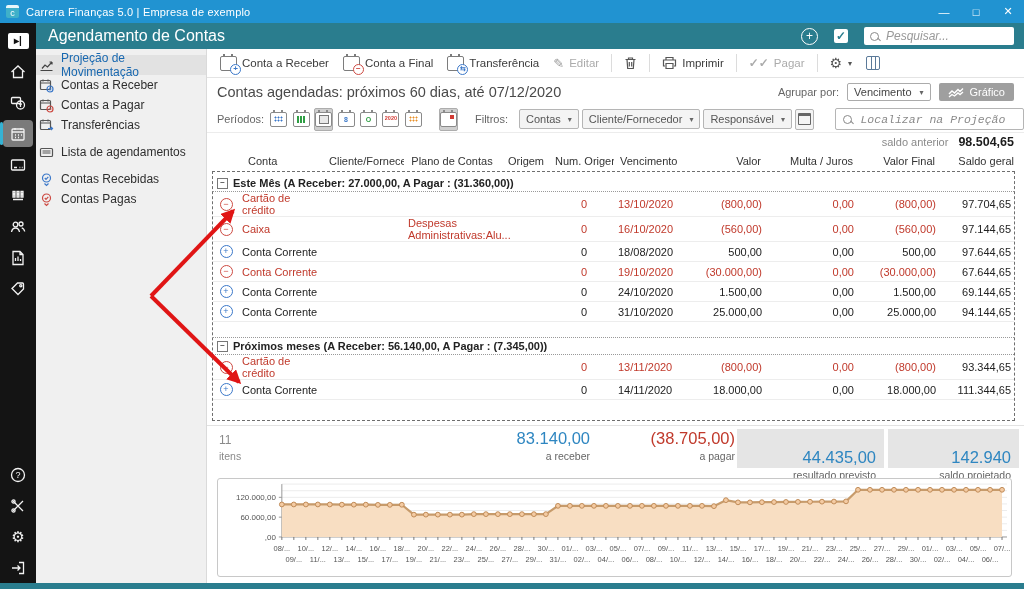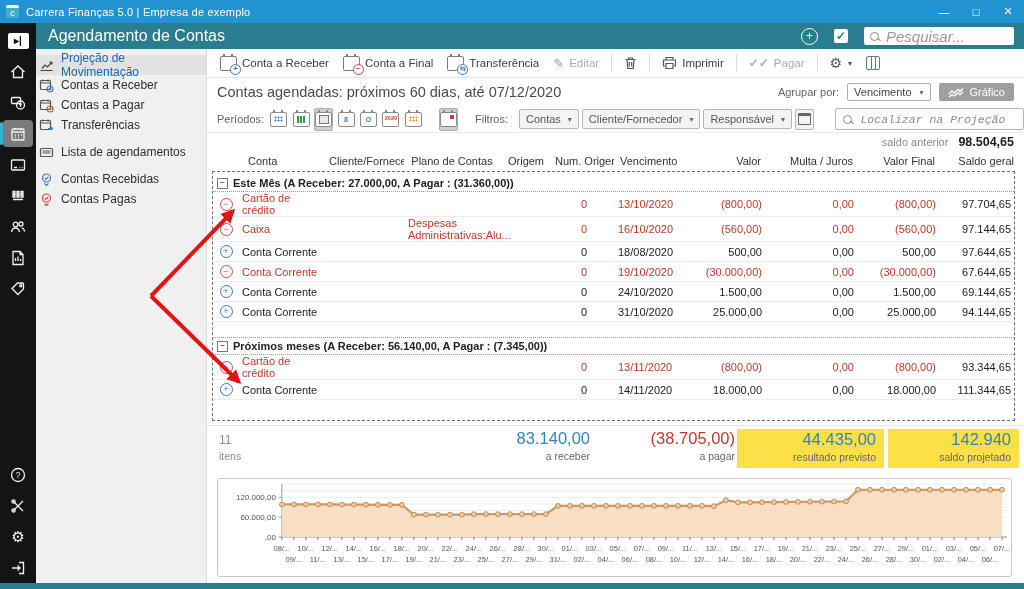--- a/index.html
+++ b/index.html
@@ -15,21 +15,21 @@
   .win-btn{width:32px;height:100%;display:flex;align-items:center;justify-content:center;color:#fff;font-size:11px;cursor:default;}
   
   .tealbar{left:36px;top:23px;width:988px;height:26px;background:#2a7d8e;display:flex;align-items:center;color:#fff;}
   .page-title{font-size:16px;margin-left:12px;font-weight:400;}
   .teal-right{margin-left:auto;display:flex;align-items:center;gap:16px;margin-right:10px;}
   .circle-plus{width:15px;height:15px;border:1.4px solid #fff;border-radius:50%;display:flex;align-items:center;justify-content:center;font-size:12px;line-height:1;}
   .chkbox{width:14px;height:14px;background:#fff;border-radius:2px;display:flex;align-items:center;justify-content:center;color:#2a7d8e;font-size:12px;font-weight:bold;}
   .searchbox{display:flex;align-items:center;background:#fff;border-radius:2px;height:18px;width:138px;padding:0 6px;gap:5px;}
   .lens{width:7px;height:7px;border:1.4px solid #8a8a8a;border-radius:50%;position:relative;flex:none;}
   .lens::after{content:"";position:absolute;width:4px;height:1.4px;background:#8a8a8a;right:-3px;bottom:-1px;transform:rotate(45deg);}
-  .searchbox input{border:none;outline:none;width:100%;font-size:15px;font-family:inherit;color:#444;background:transparent;}
+  .searchbox input{border:none;outline:none;width:100%;font-size:12px;font-family:inherit;color:#444;background:transparent;}
   .searchbox input::placeholder{font-style:italic;color:#999;}
   
   .rail{left:0;top:23px;width:36px;height:560px;background:#141414;display:flex;flex-direction:column;align-items:center;}
   .rail-item{width:30px;height:27px;margin:2px 0;display:flex;align-items:center;justify-content:center;position:relative;color:#f2f2f2;}
   .rail-item svg{stroke:#f2f2f2;fill:none;stroke-width:1.3;}
   .rail-item.selected{background:#7b7b7b;border-radius:4px;}
   .rail-item.selected::before{content:"";position:absolute;left:-3px;top:2px;bottom:2px;width:3px;background:#35b2d3;border-radius:2px;}
   .rail-spacer{flex:1;}
   .toggle-box{width:21px;height:16px;background:#fff;border-radius:2px;display:flex;align-items:center;justify-content:center;color:#111;font-size:10px;font-weight:bold;}
   .glyph{font-size:15px;line-height:1;}
@@ -107,21 +107,21 @@
   .trow.neg .c-conta,.trow.neg .c-cliente,.trow.neg .c-plano,.trow.neg .c-origem,.trow.neg .c-num,
   .trow.neg .c-venc,.trow.neg .c-valor,.trow.neg .c-multa,.trow.neg .c-final{color:#c0392b;}
   
   .summary{left:0;top:376px;width:100%;height:45px;border-top:1px solid #e2e2e2;}
   .sum-count{position:absolute;left:12px;top:6px;font-size:12px;color:#8a8a8a;line-height:1.4;}
   .sum-count .sc2{font-size:10.5px;}
   .sblock{position:absolute;top:3px;height:39px;text-align:right;}
   .sblock .v{font-size:16.5px;} .sblock .l{font-size:10.5px;color:#666;margin-top:2px;}
   .sb-receber{right:434px;} .sb-receber .v{color:#2e86c1;}
   .sb-pagar{right:289px;} .sb-pagar .v{color:#c0392b;}
-  .sb-box{background:#fde047;box-sizing:border-box;padding:1px 8px 0 8px;}
+  .sb-box{background:#e5e5e5;box-sizing:border-box;padding:19px 8px 0 8px;}
   .sb-resultado{left:530px;width:147px;} .sb-resultado .v{color:#2e86c1;}
   .sb-saldo{left:681px;width:131px;} .sb-saldo .v{color:#2e86c1;}
   
   .chart-panel{left:10px;top:429px;width:795px;height:99px;border:1px solid #c8c8c8;border-radius:3px;box-sizing:border-box;background:#fff;}
   .chart-panel svg{width:100%;height:100%;display:block;}
   svg text{font-family:"Liberation Sans",sans-serif;}
   
   .bottombar{left:0;top:583px;width:1024px;height:6px;background:#2a7d8e;}
   .arrows{left:0;top:0;width:1024px;height:589px;pointer-events:none;z-index:50;}
 </style>

